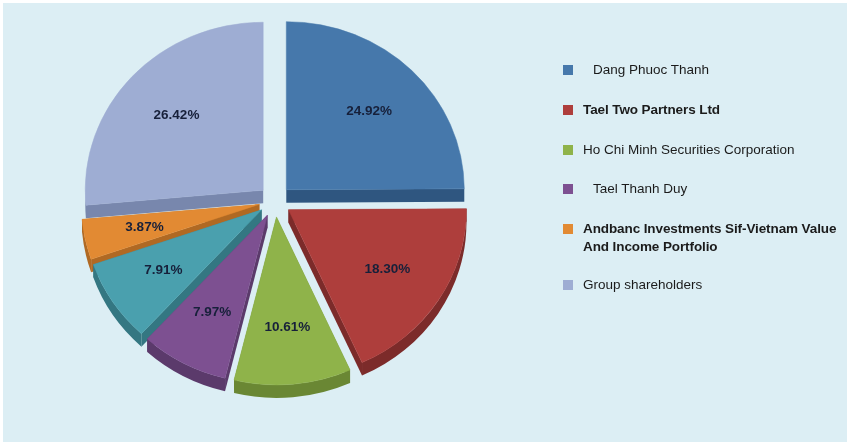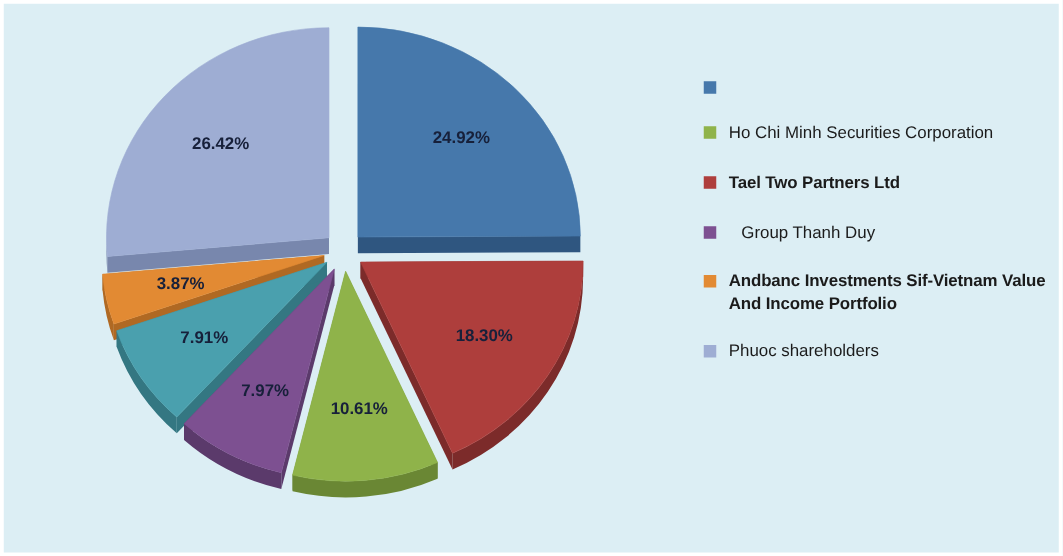--- a/index.html
+++ b/index.html
@@ -148,43 +148,44 @@
           <text x="209.1" y="309.9" class="slice-label">7.97%</text>
           <text x="284.4" y="324.3" class="slice-label">10.61%</text>
         </g>
       </svg>
   </div>
 
   <div id="legend">
 
     <div class="legend-item">
       <span class="legend-swatch indent" style="background: rgb(70, 120, 171);"></span>
+      <span class="legend-label">Dang Phuoc Thanh</span>
+    </div>
+
+    <div class="legend-item">
+      <span class="legend-swatch" style="background: rgb(174, 62, 60);"></span>
+      <span class="legend-label bold">Tael Two Partners Ltd</span>
     </div>
 
     <div class="legend-item">
       <span class="legend-swatch" style="background: rgb(143, 179, 74);"></span>
       <span class="legend-label">Ho Chi Minh Securities Corporation</span>
     </div>
 
     <div class="legend-item">
-      <span class="legend-swatch" style="background: rgb(174, 62, 60);"></span>
-      <span class="legend-label bold">Tael Two Partners Ltd</span>
-    </div>
-
-    <div class="legend-item">
       <span class="legend-swatch indent" style="background: rgb(125, 80, 145);"></span>
-      <span class="legend-label">Group Thanh Duy</span>
+      <span class="legend-label">Tael Thanh Duy</span>
     </div>
 
 
     <div class="legend-item tight">
       <span class="legend-swatch" style="background: rgb(226, 138, 51);"></span>
       <span class="legend-label bold">Andbanc Investments Sif-Vietnam Value
 And Income Portfolio</span>
     </div>
 
     <div class="legend-item">
       <span class="legend-swatch" style="background: rgb(158, 173, 211);"></span>
-      <span class="legend-label">Phuoc shareholders</span>
+      <span class="legend-label">Group shareholders</span>
     </div>
 
   </div>
 </div>
 
 </body></html>

